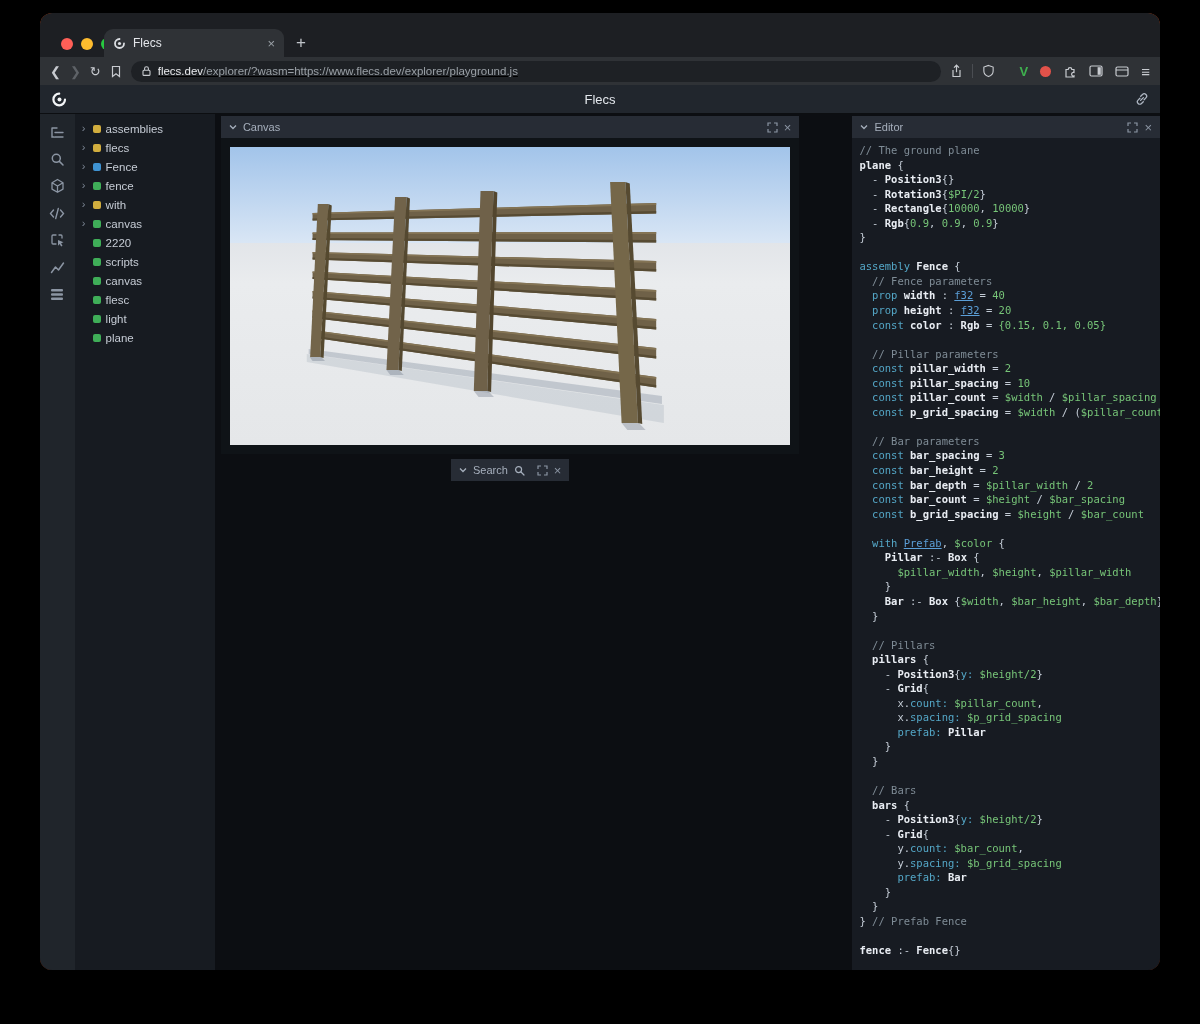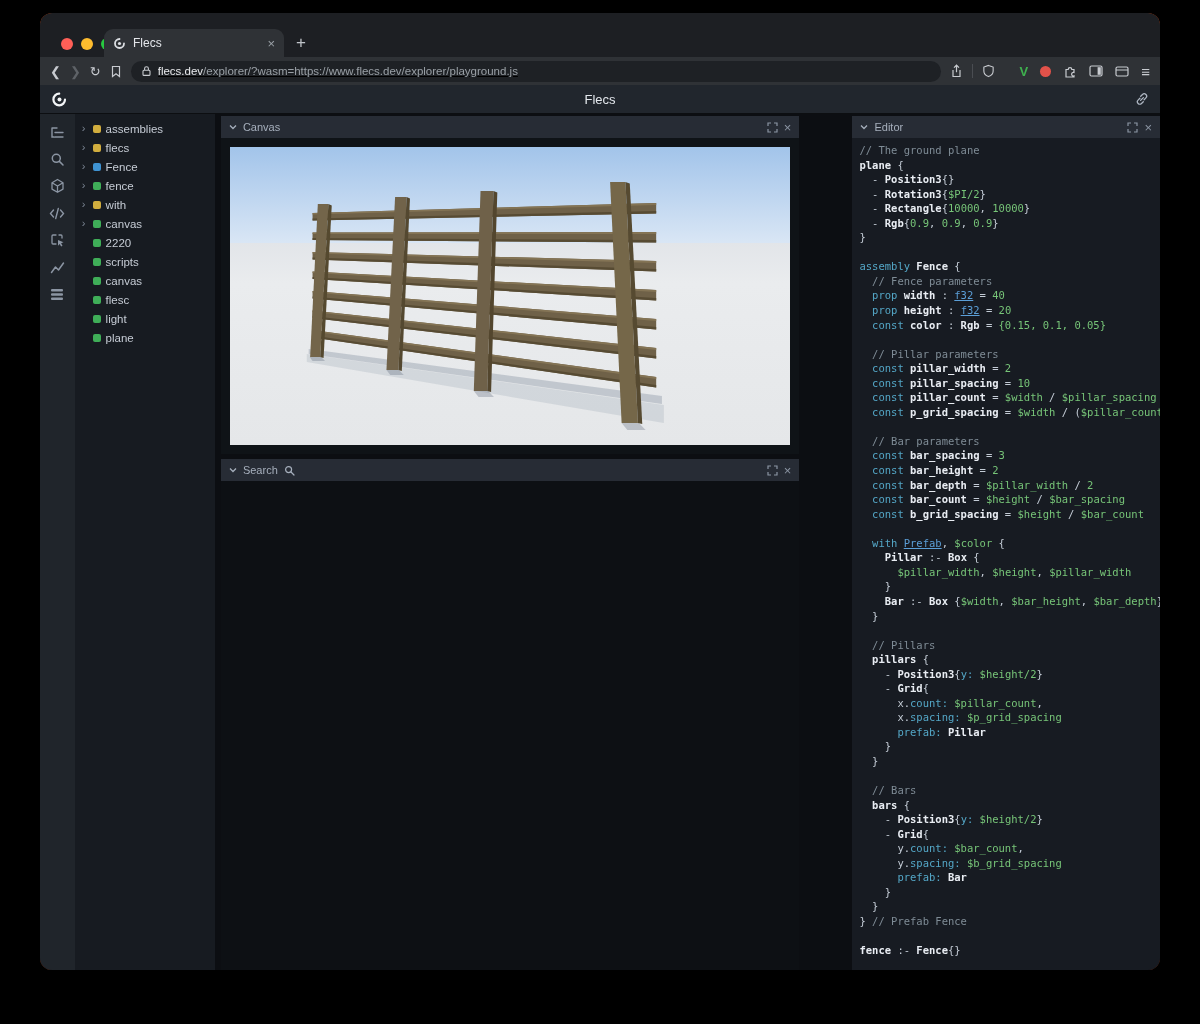--- a/index.html
+++ b/index.html
@@ -49,21 +49,21 @@
 
   .center{width:602px;margin:2px 6px 0 6px;display:flex;flex-direction:column;gap:5px;}
   .panel{display:flex;flex-direction:column;overflow:hidden;}
   .panel-header{height:22px;flex:0 0 22px;background:#272c35;display:flex;align-items:center;padding:0 8px;gap:6px;color:#a6afbc;font-size:11px;}
   .panel-header .spacer{flex:1;}
   .panel-header .hbtn{color:#8b95a3;display:flex;align-items:center;}
   .panel-header .close{font-size:13px;line-height:1;}
   .canvas-panel{height:338px;flex:0 0 338px;}
   .canvas-content{flex:1;background:#0f1317;padding:9px;}
   .viewport{width:100%;height:100%;display:block;}
-  .search-panel{flex:1;}
+  .search-panel{flex:1;align-items:center;}
   .search-content{flex:1;background:#0d1014;}
 
   .editor-panel{width:320px;margin-top:2px;height:854px;margin-left:47px;}
   .editor-content{flex:1;background:#171b22;padding:5px 0 16px 7px;overflow:hidden;}
   #code{font-family:"DejaVu Sans Mono",monospace;font-size:10.5px;line-height:14.56px;white-space:pre;}
   .code-line{height:14.56px;}
   .tok-c{color:var(--comment,#7f8c96);}
   .tok-k{color:var(--keyword,#54a7c7);}
   .tok-g{color:var(--value,#77c578);}
   .tok-t{color:var(--type,#5b9fd8);text-decoration:underline;}

